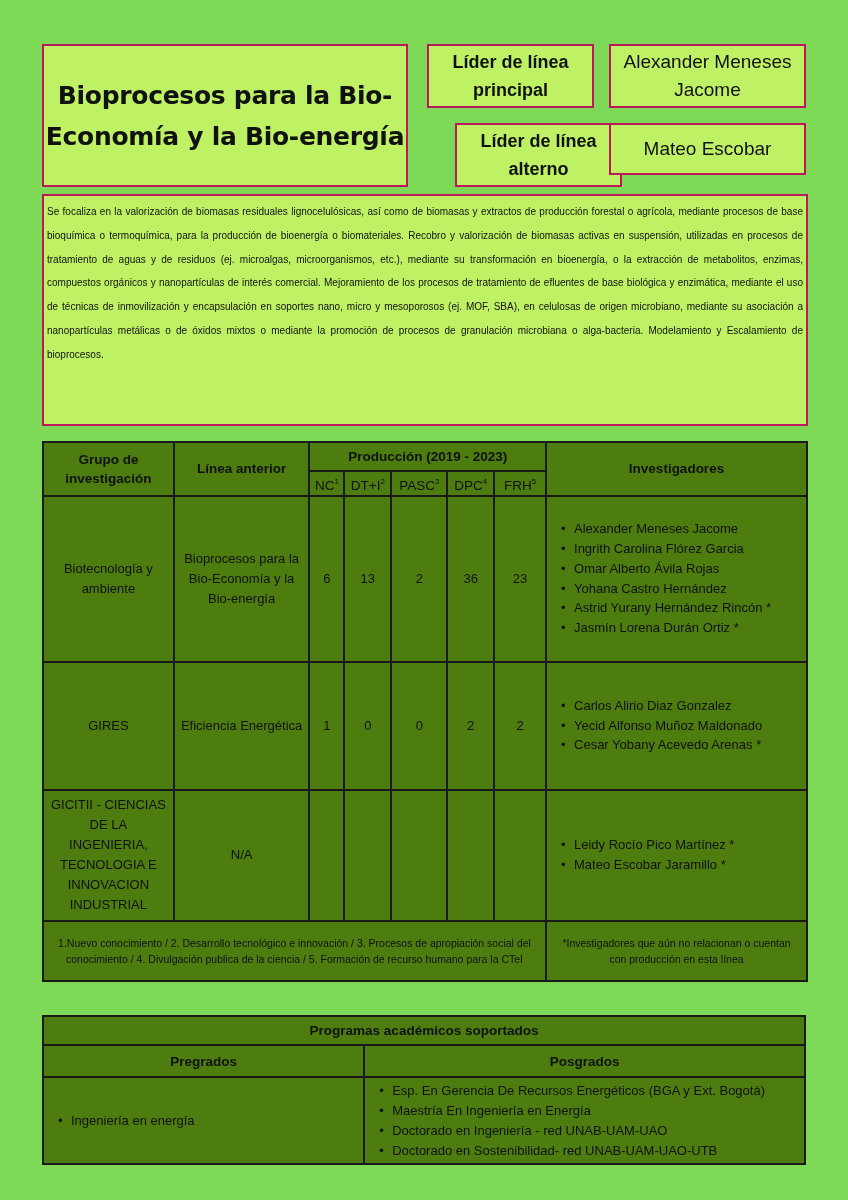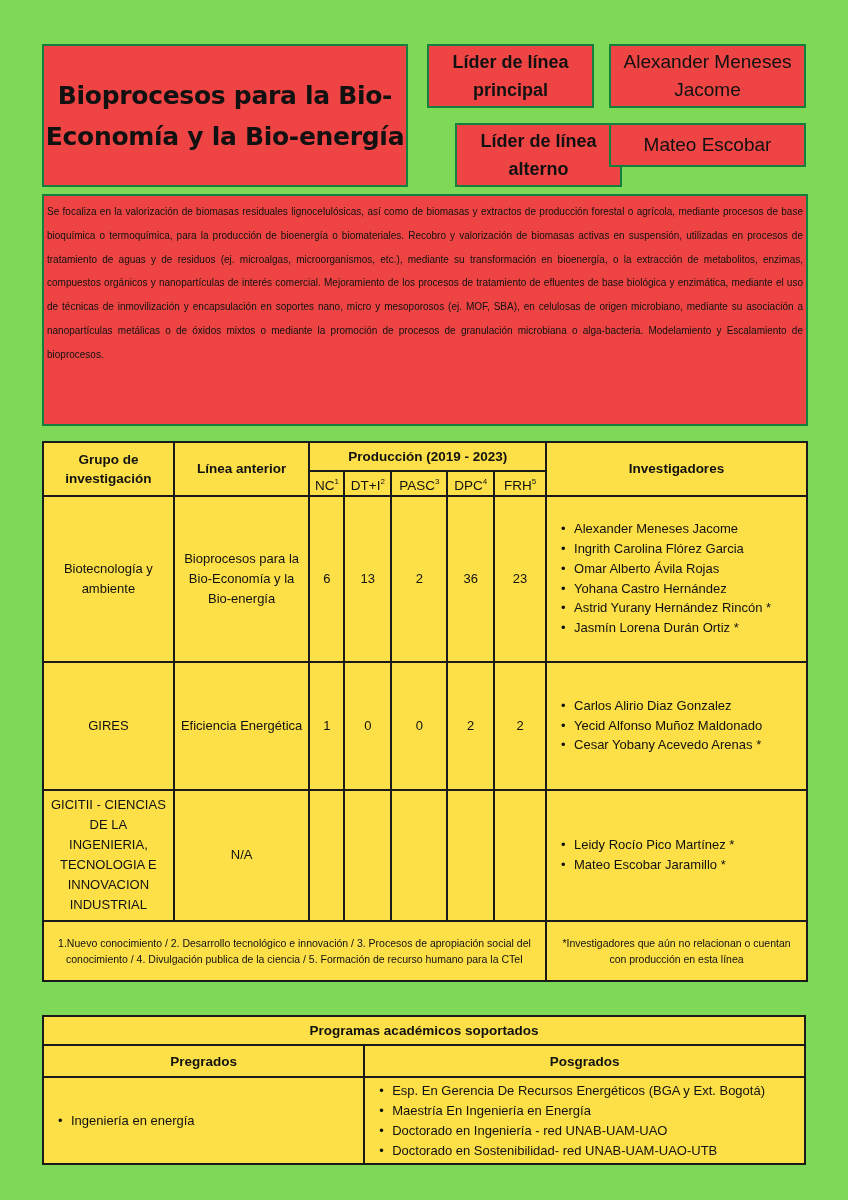--- a/index.html
+++ b/index.html
@@ -6,22 +6,22 @@
   html, body { width: 848px; height: 1200px; }
   body {
     background: #7ed957;
     font-family: "Liberation Sans", "DejaVu Sans", sans-serif;
     color: #111;
     position: relative;
     overflow: hidden;
   }
   .box {
     position: absolute;
-    background: #ef4444;
-    border: 2px solid #15803d;
+    background: #bef264;
+    border: 2px solid #be185d;
   }
   .title-box {
     left: 42px; top: 44px; width: 366px; height: 143px;
     display: flex; align-items: center; justify-content: center;
     text-align: center;
   }
   .title-box h1 {
     font-family: "DejaVu Sans", sans-serif;
     font-weight: 900;
     font-size: 25px;
@@ -29,30 +29,30 @@
     letter-spacing: -0.3px;
   }
   .label-box, .value-box {
     display: flex; align-items: center; justify-content: center; text-align: center;
   }
   .label-box { font-weight: bold; font-size: 18px; line-height: 28px; }
   .value-box { font-size: 19px; line-height: 28px; }
   #lbl1 { left: 427px; top: 44px; width: 167px; height: 64px; }
   #val1 { left: 609px; top: 44px; width: 197px; height: 64px; }
   #lbl2 { left: 415px; top: 123px; width: 167px; height: 64px; margin-left: 40px; }
-  #val2 { left: 609px; top: 123px; width: 197px; height: 44px; }
+  #val2 { left: 609px; top: 123px; width: 197px; height: 52px; }
 
   .desc-box {
     left: 42px; top: 194px; width: 766px; height: 232px;
     padding: 4px 3px 0 3px;
     font-size: 10px; line-height: 23.8px;
     text-align: justify;
   }
 
-  table { border-collapse: collapse; background: #fde047; position: absolute; padding-left: 10px; }
+  table { border-collapse: collapse; background: #4d7c0f; position: absolute; padding-left: 10px; }
   td, th { border: 2px solid #1a1a1a; text-align: center; vertical-align: middle; }
   #main-table { left: 42px; top: 441px; width: 766px; }
   #main-table th { font-weight: bold; font-size: 13.5px; line-height: 19px; }
   #main-table td { font-size: 13px; line-height: 20px; }
   .sup-h { font-size: 13px; font-weight: normal !important; height: 14px; }
   .sup-h sup { font-size: 8px; vertical-align: super; }
   .inv-list { list-style: none; text-align: left; padding-left: 14px; }
   .inv-list li { font-size: 13px; line-height: 19.8px; position: relative; padding-left: 13px; }
   .inv-list li::before { content: "•"; position: absolute; left: 0; top: 0; }
   .note { font-size: 10.5px !important; line-height: 16px !important; padding: 3px 6px; }

